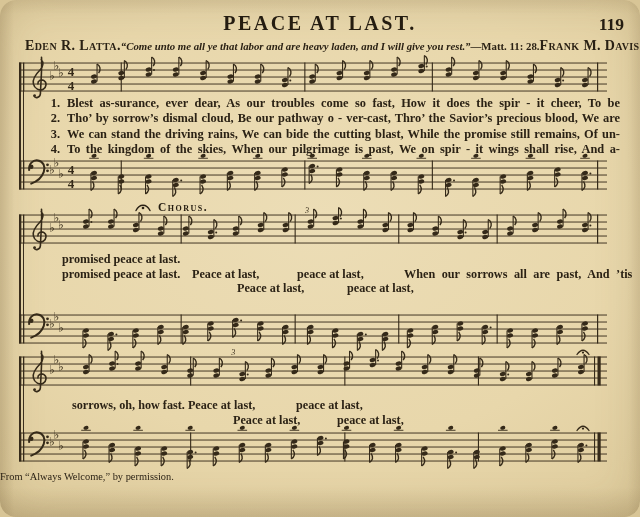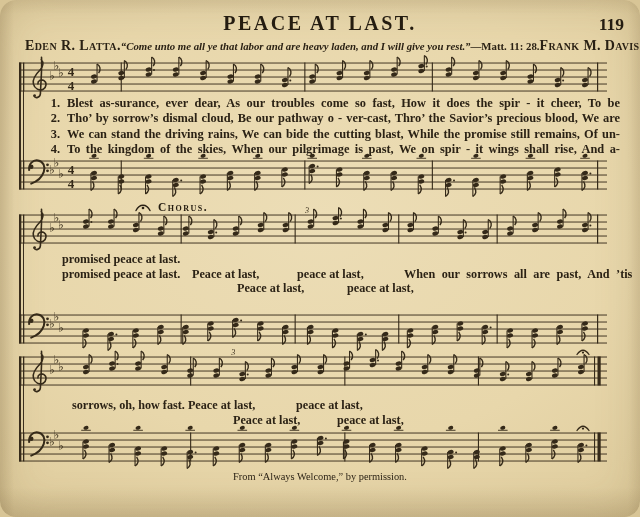--- a/index.html
+++ b/index.html
@@ -37,21 +37,21 @@
   .verse-block{position:absolute;left:42px;width:578px;top:96px;}
   .verse-row{display:flex;line-height:15.4px;font-size:12.4px;font-weight:bold;color:#2b2215;}
   .verse-num{width:18px;text-align:right;margin-right:7px;flex:none;}
   .verse-text{flex:1;display:block;text-align:justify;text-align-last:justify;}
   .lyr-block{position:absolute;left:0;width:640px;padding-left:16px;}
   .lyr-row{position:relative;height:14.6px;}
   .frag{position:absolute;top:0;white-space:nowrap;font-size:12.2px;font-weight:bold;color:#2b2215;}
   .sp2{word-spacing:3.5px;}
   .chorus-label{position:absolute;top:201px;left:134px;display:flex;align-items:flex-start;height:13px;}
   .chorus-label .txt{font-variant:small-caps;font-weight:bold;font-size:11.5px;letter-spacing:1.5px;margin-left:6px;color:#241c10;}
-  .footer{position:absolute;top:471px;left:0;width:100%;text-align:center;font-size:10.4px;color:#2b2215;}
+  .footer{position:absolute;top:471px;left:0;width:100%;text-align:left;font-size:10.4px;color:#2b2215;}
 </style>
 </head>
 <body>
 
 <div class="page">
 
   <div class="title-row">
     <h1>PEACE AT LAST.</h1>
   </div>
   <div class="page-number">119</div>

